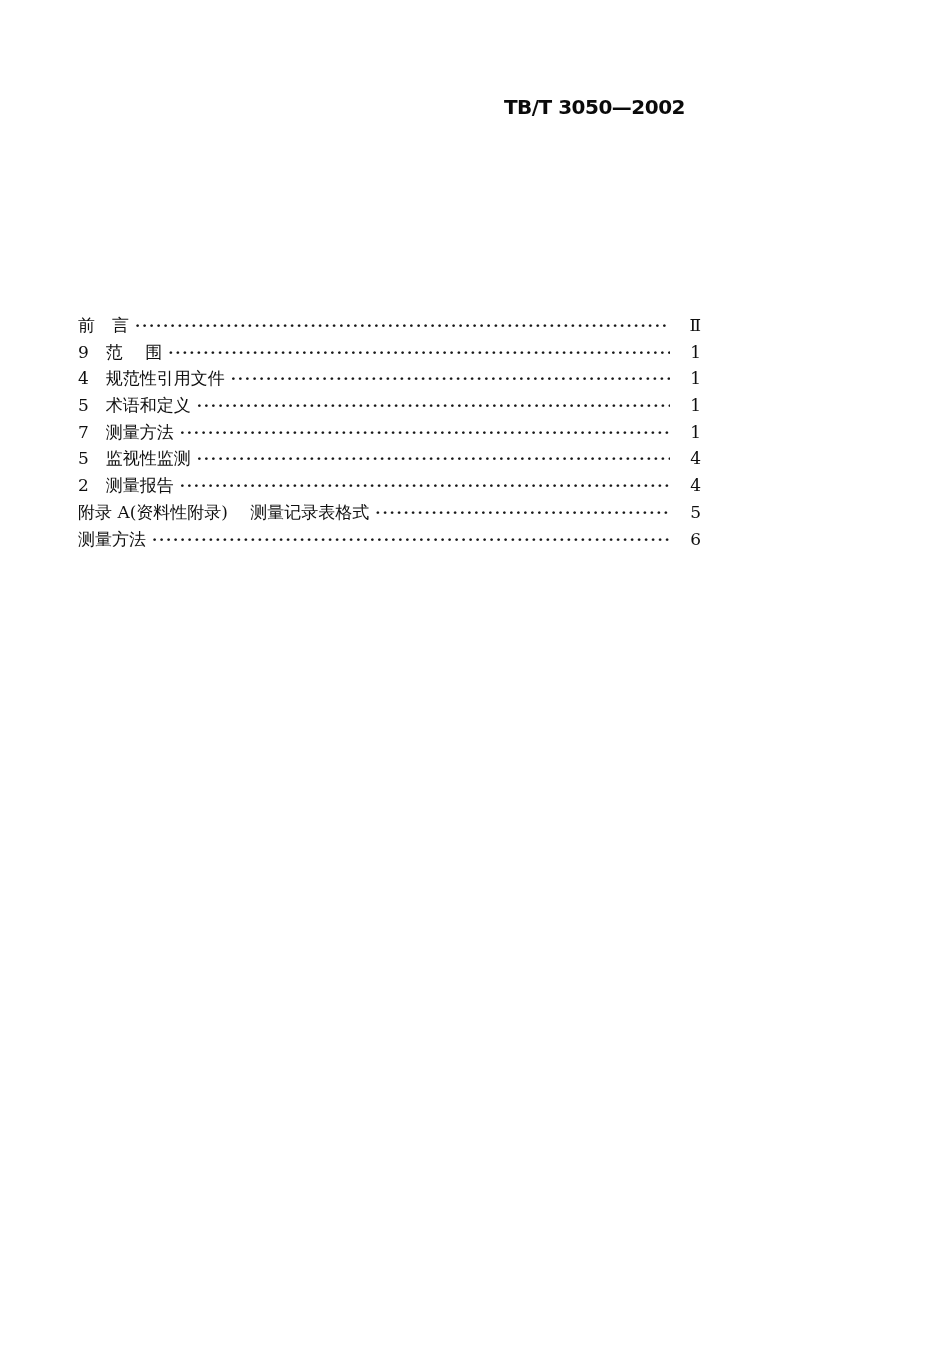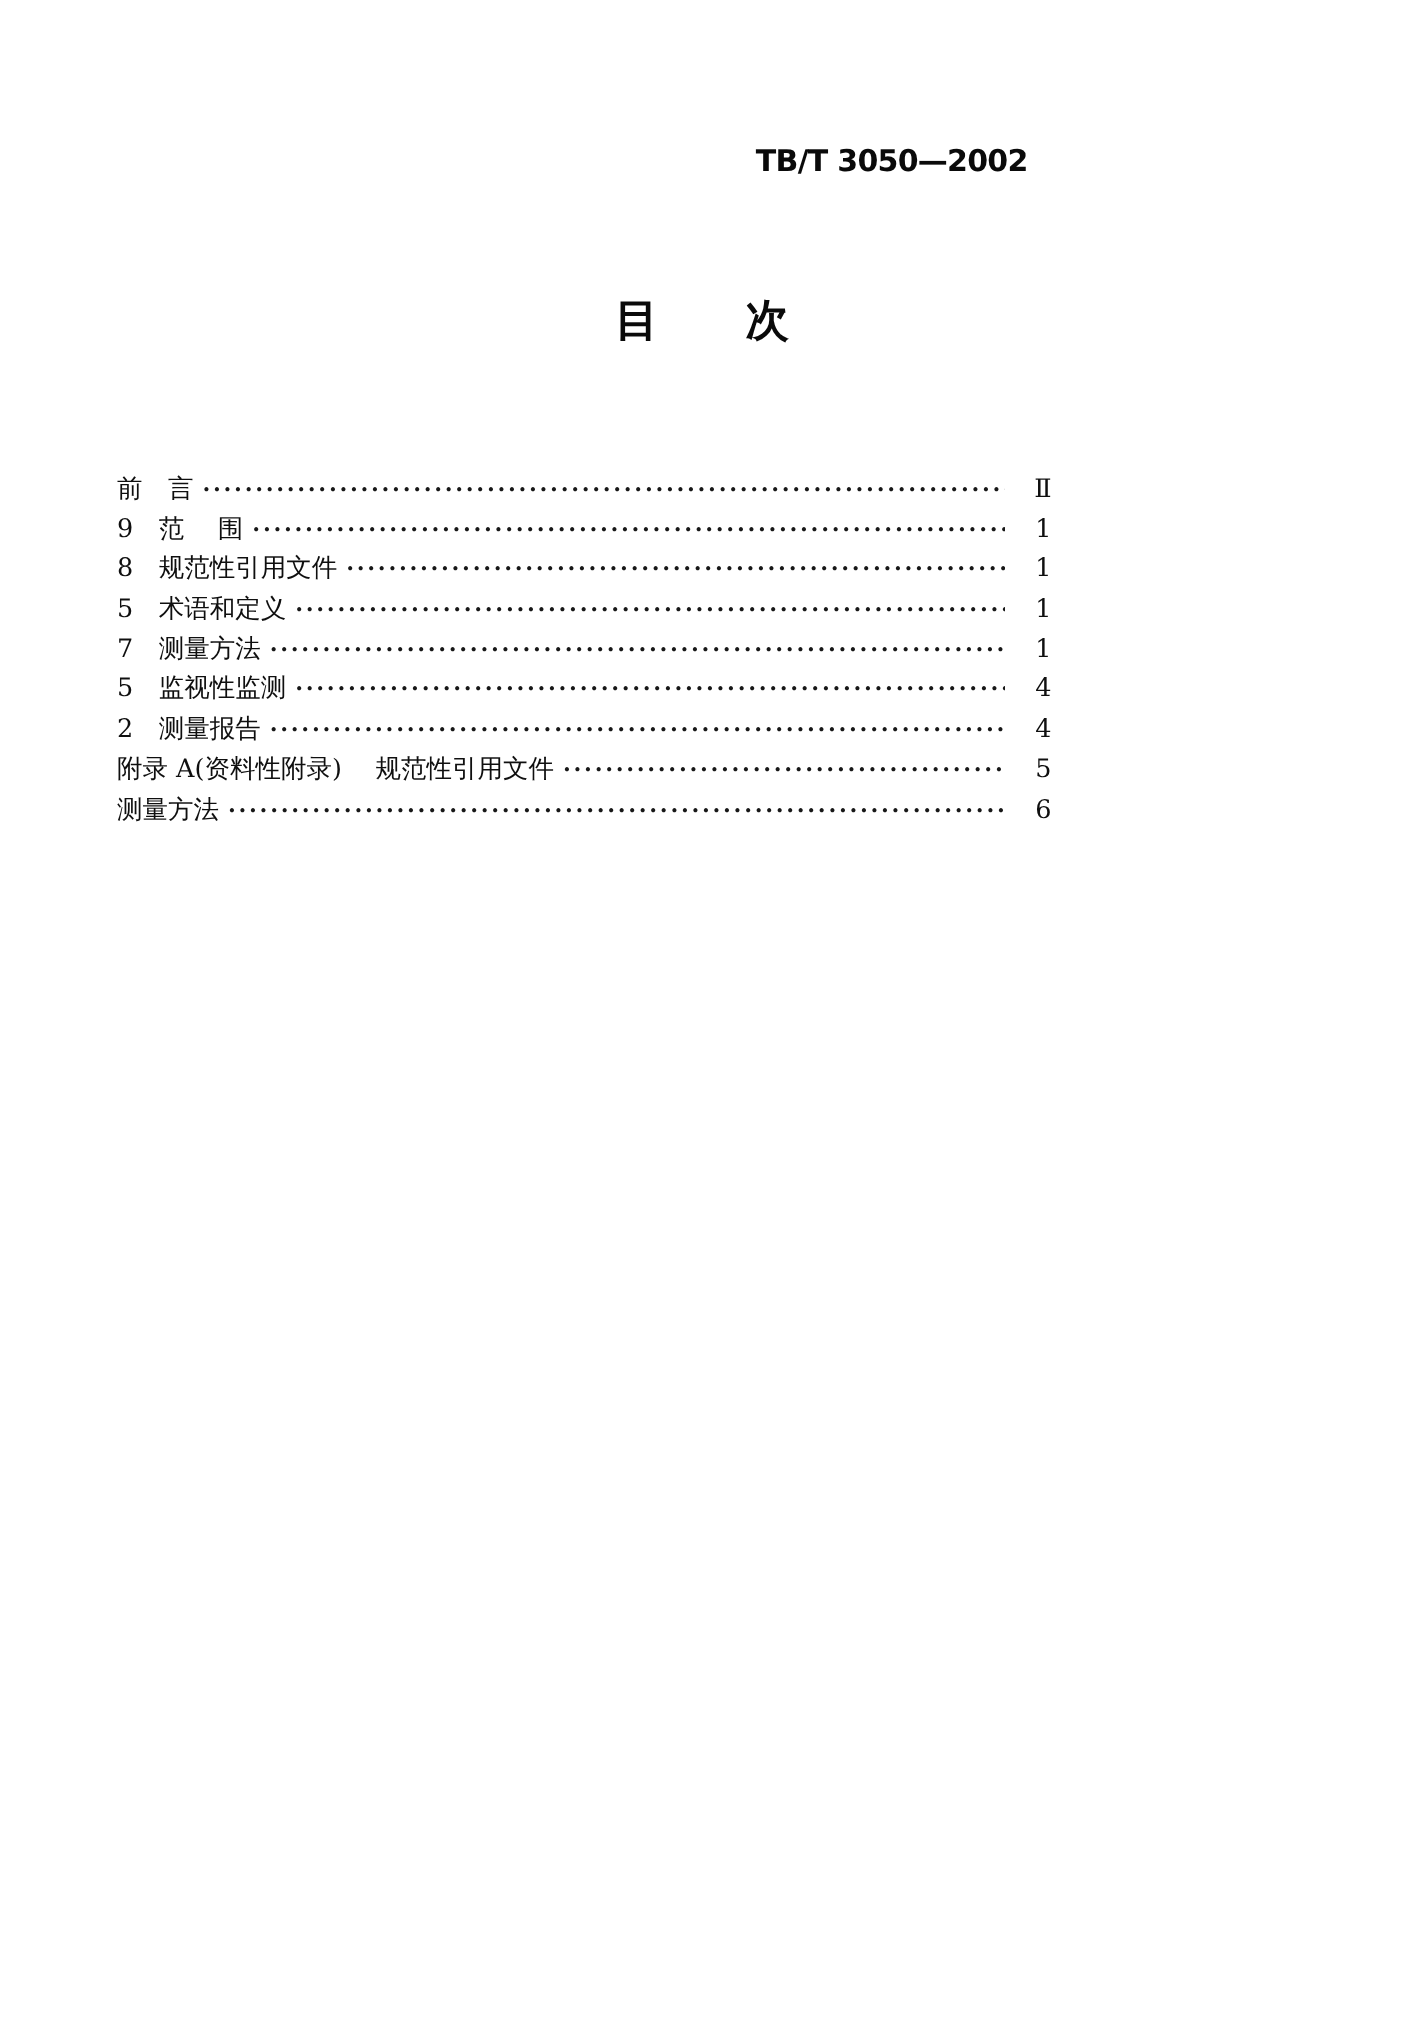--- a/index.html
+++ b/index.html
@@ -75,38 +75,37 @@
     color: #161616;
   }
 </style>
 </head>
 <body>
 
 <div class="page">
 
   <div class="doc-number">TB/T 3050—2002</div>
 
-  <div class="page-title">目　　次</div>
 
   <div class="toc">
 
     <div class="toc-row">
       <span class="toc-label">前　言</span>
       <span class="leader">········································································································································································································</span>
       <span class="toc-page">Ⅱ</span>
     </div>
 
     <div class="toc-row">
       <span class="toc-label">9　范　 围</span>
       <span class="leader">········································································································································································································</span>
       <span class="toc-page">1</span>
     </div>
 
     <div class="toc-row">
-      <span class="toc-label">8　规范性引用文件</span>
+      <span class="toc-label">4　规范性引用文件</span>
       <span class="leader">········································································································································································································</span>
       <span class="toc-page">1</span>
     </div>
 
     <div class="toc-row">
       <span class="toc-label">5　术语和定义</span>
       <span class="leader">········································································································································································································</span>
       <span class="toc-page">1</span>
     </div>
 
@@ -122,21 +121,21 @@
       <span class="toc-page">4</span>
     </div>
 
     <div class="toc-row">
       <span class="toc-label">2　测量报告</span>
       <span class="leader">········································································································································································································</span>
       <span class="toc-page">4</span>
     </div>
 
     <div class="toc-row">
-      <span class="toc-label">附录 A(资料性附录)　 规范性引用文件</span>
+      <span class="toc-label">附录 A(资料性附录)　 测量记录表格式</span>
       <span class="leader">········································································································································································································</span>
       <span class="toc-page">5</span>
     </div>
 
     <div class="toc-row">
       <span class="toc-label">测量方法</span>
       <span class="leader">········································································································································································································</span>
       <span class="toc-page">6</span>
     </div>
 

